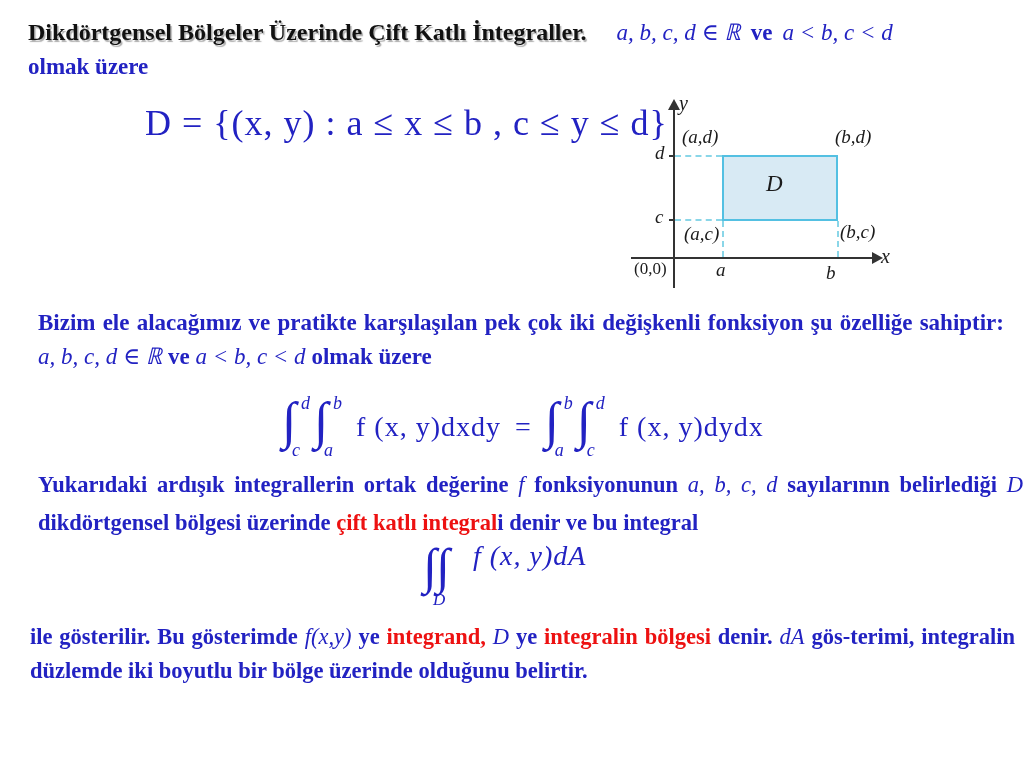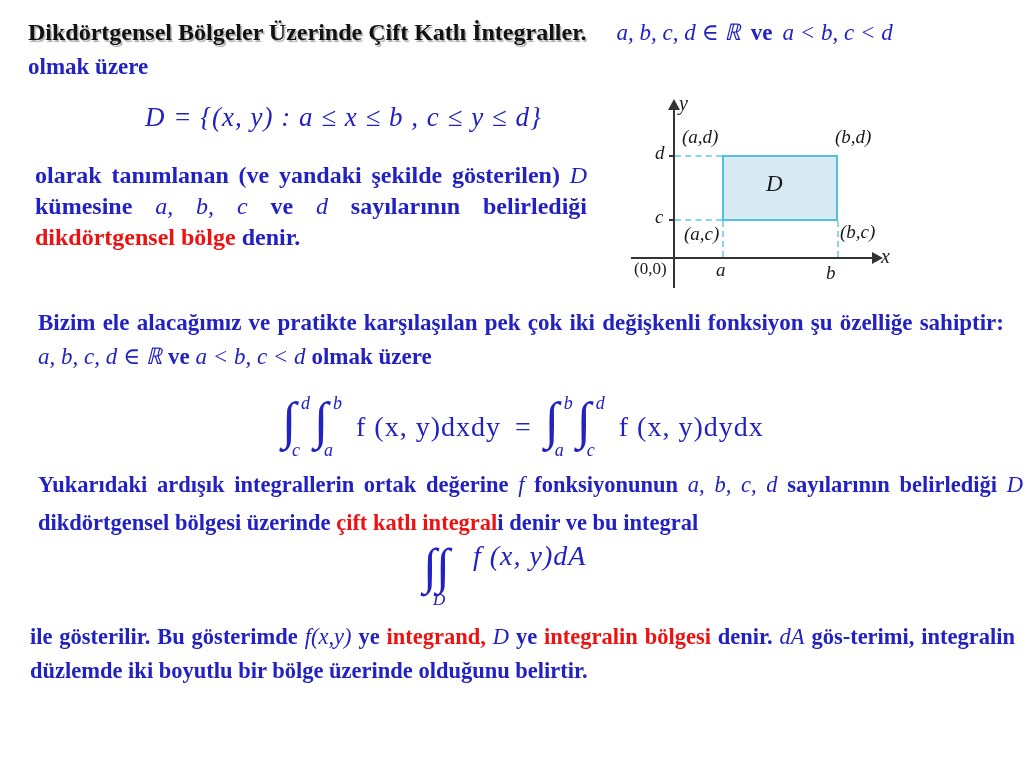--- a/index.html
+++ b/index.html
@@ -16,22 +16,22 @@
 
   
   .title-block{position:absolute;left:28px;top:16px;width:980px;line-height:32px;}
   .title-black{font-weight:bold;font-size:24px;color:var(--ink);
     text-shadow:1.5px 1.5px 1px rgba(110,110,110,.55);}
   .title-math{font-style:italic;font-size:23px;color:var(--blue);}
   .m1gap{margin-left:26px;}
   .title-ve{font-weight:bold;font-size:23px;color:var(--blue);margin:0 6px;}
   .title-line2{font-weight:bold;font-size:23px;color:var(--blue);}
 
-  .set-formula{position:absolute;left:145px;top:102px;font-style:italic;
-    font-size:27px;color:var(--blue);letter-spacing:1px;}
+  .set-formula{position:absolute;left:145px;top:102px;
+    font-size:36px;color:var(--blue);letter-spacing:1px;}
 
   .para{color:var(--blue);font-weight:bold;text-align:justify;}
   .para .math{font-style:italic;font-weight:normal;}
   .para .red{color:var(--red);font-weight:bold;}
 
   .para1{position:absolute;left:35px;top:160px;width:552px;font-size:24px;line-height:31px;}
   .para2{position:absolute;left:38px;top:306px;width:966px;font-size:23px;line-height:34px;}
   .para3{position:absolute;left:38px;top:466px;width:985px;font-size:22.5px;line-height:38px;}
   .para4{position:absolute;left:30px;top:620px;width:985px;font-size:22.5px;line-height:34px;}
 
@@ -98,31 +98,20 @@
     <span class="title-black">Dikdörtgensel Bölgeler Üzerinde Çift Katlı İntegraller.</span>
     <span class="title-math m1gap">a, b, c, d ∈ ℝ</span>
     <span class="title-ve">ve</span>
     <span class="title-math">a &lt; b, c &lt; d</span>
     <br>
     <span class="title-line2">olmak üzere</span>
   </div>
 
   <div class="set-formula">D = {(x, y) : a ≤ x ≤ b , c ≤ y ≤ d}</div>
 
-  <div class="para para1">
-    <span>olarak tanımlanan (ve yandaki şekilde gösterilen)</span>
-    <span class="math">D</span>
-    <span>kümesine</span>
-    <span class="math">a, b, c</span>
-    <span>ve</span>
-    <span class="math">d</span>
-    <span>sayılarının belirlediği</span>
-    <span class="red">dikdörtgensel bölge</span>
-    <span>denir.</span>
-  </div>
 
   <div class="diagram">
     <div class="axis y-axis"></div>
     <div class="arrow arrow-up"></div>
     <div class="axis x-axis"></div>
     <div class="arrow arrow-right"></div>
     <div class="tick tick-d"></div>
     <div class="tick tick-c"></div>
     <div class="dash-h dash-d"></div>
     <div class="dash-h dash-c"></div>

